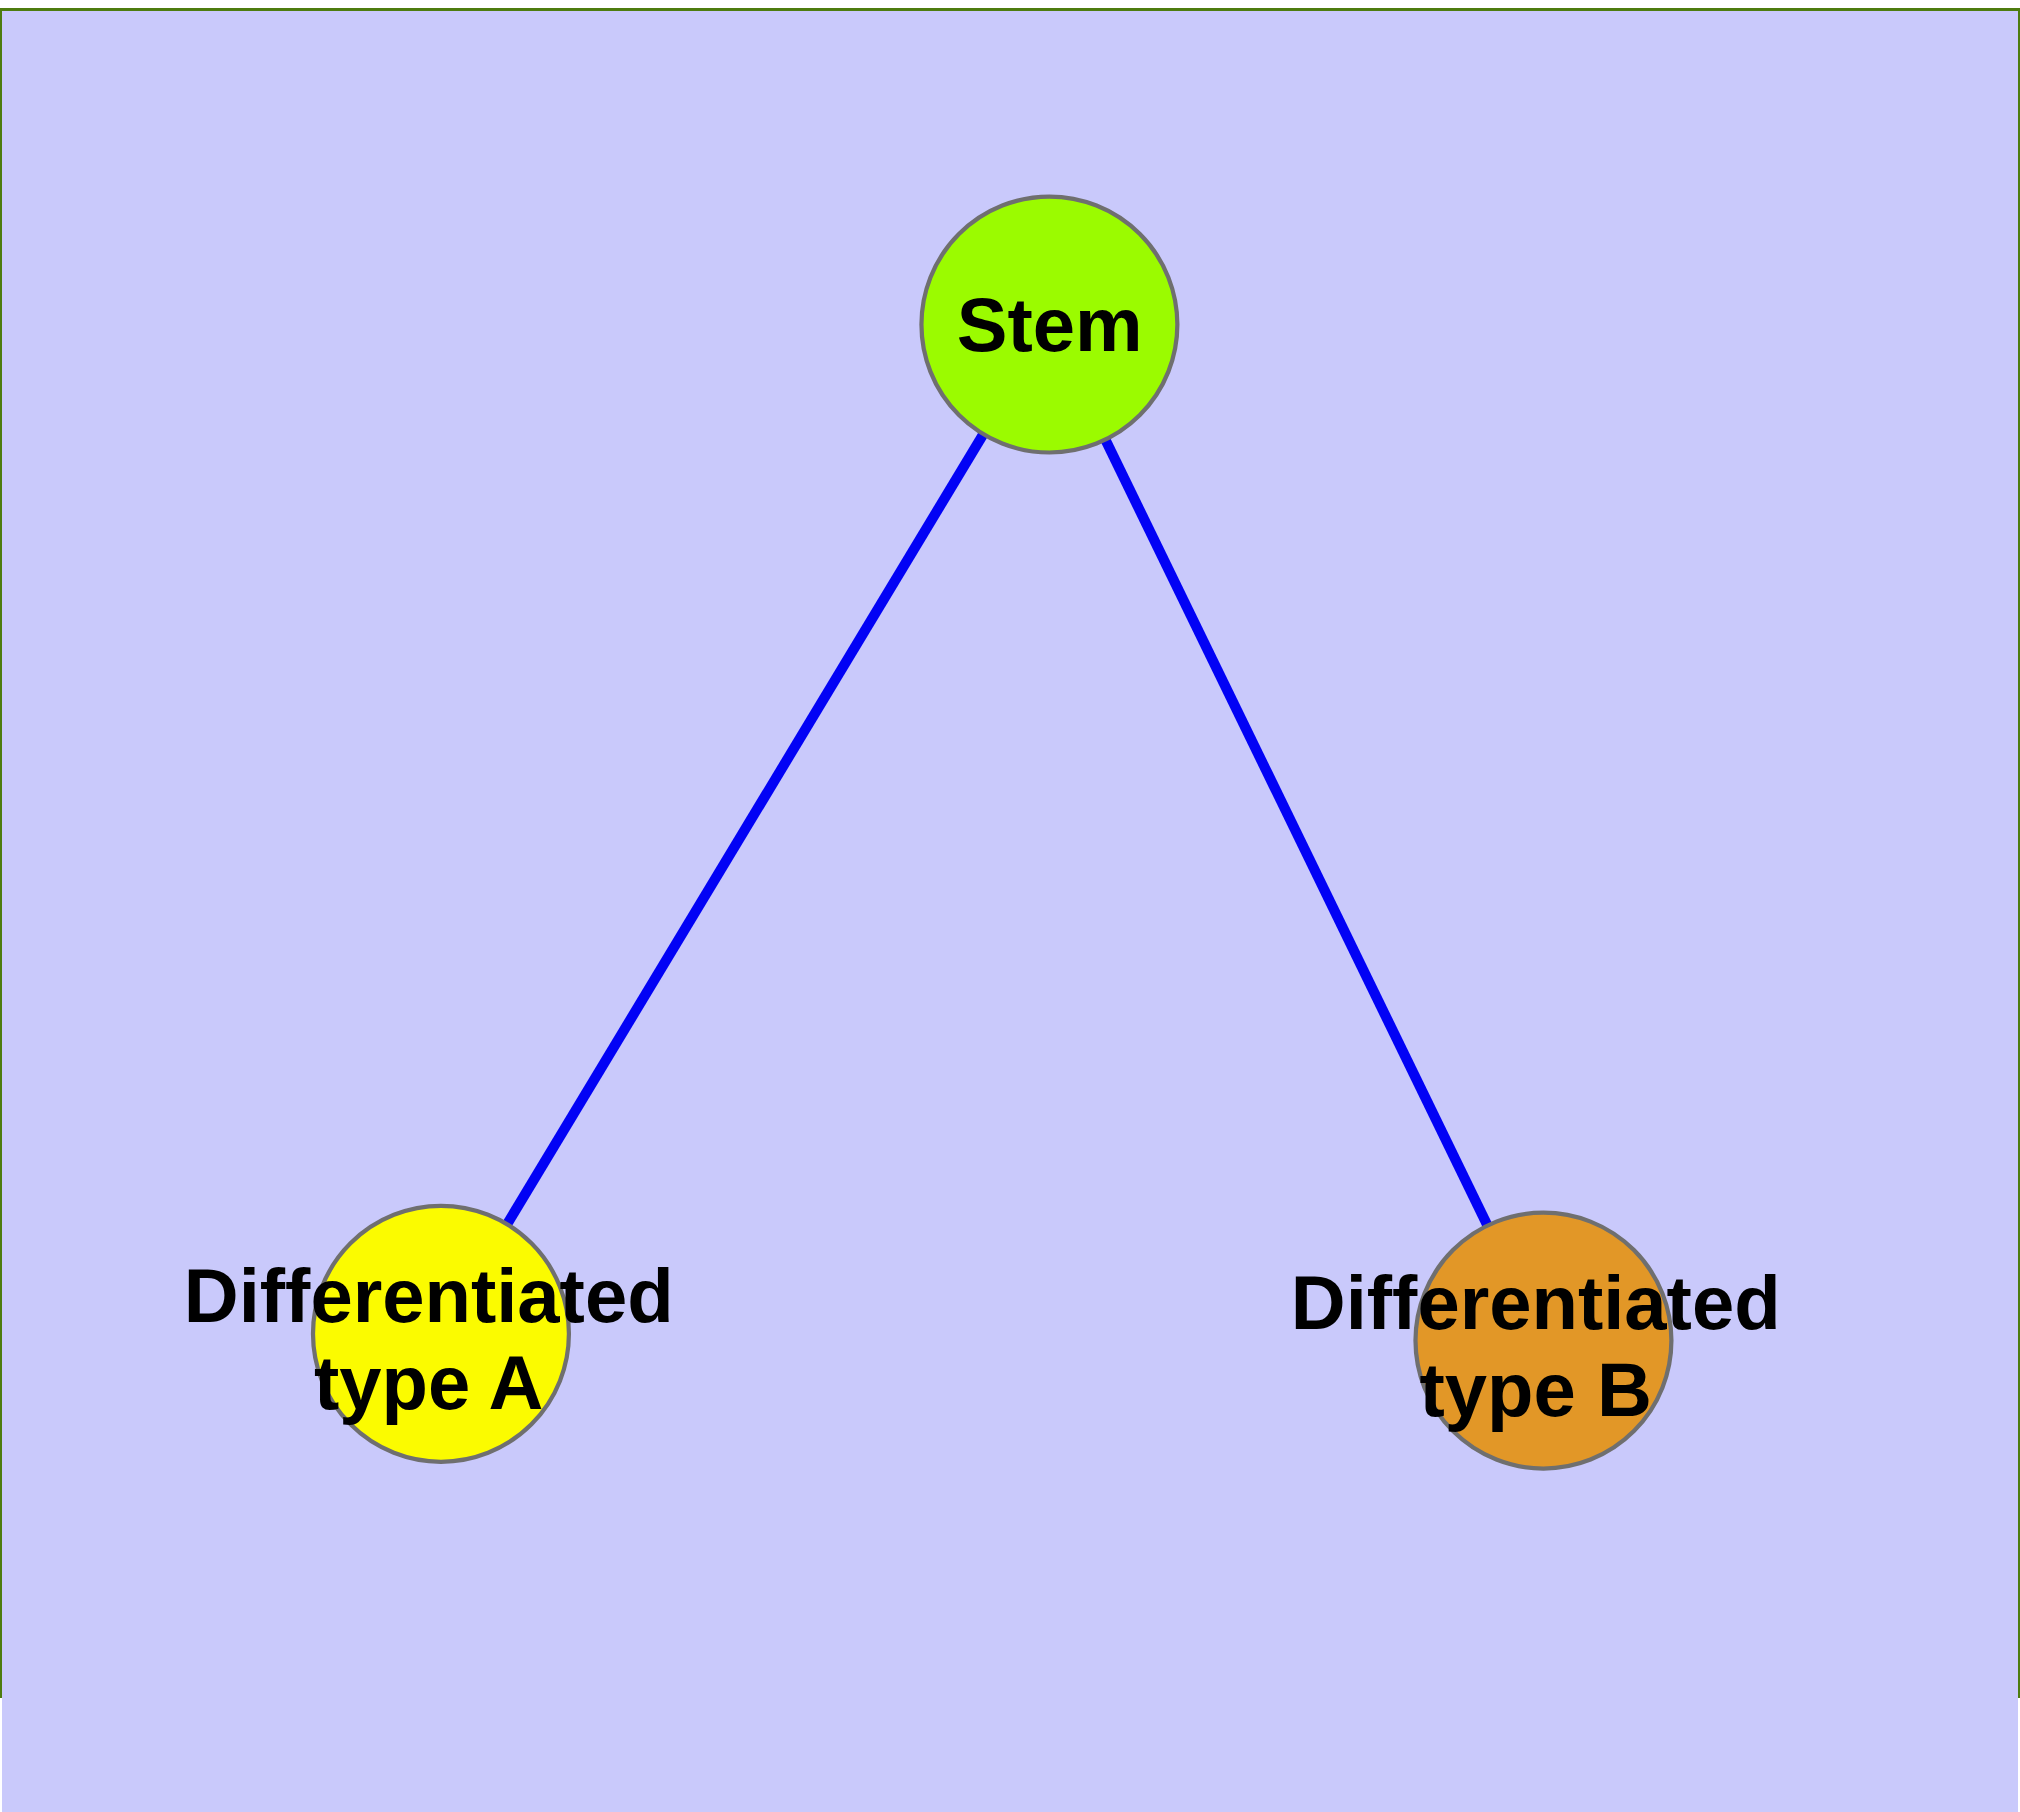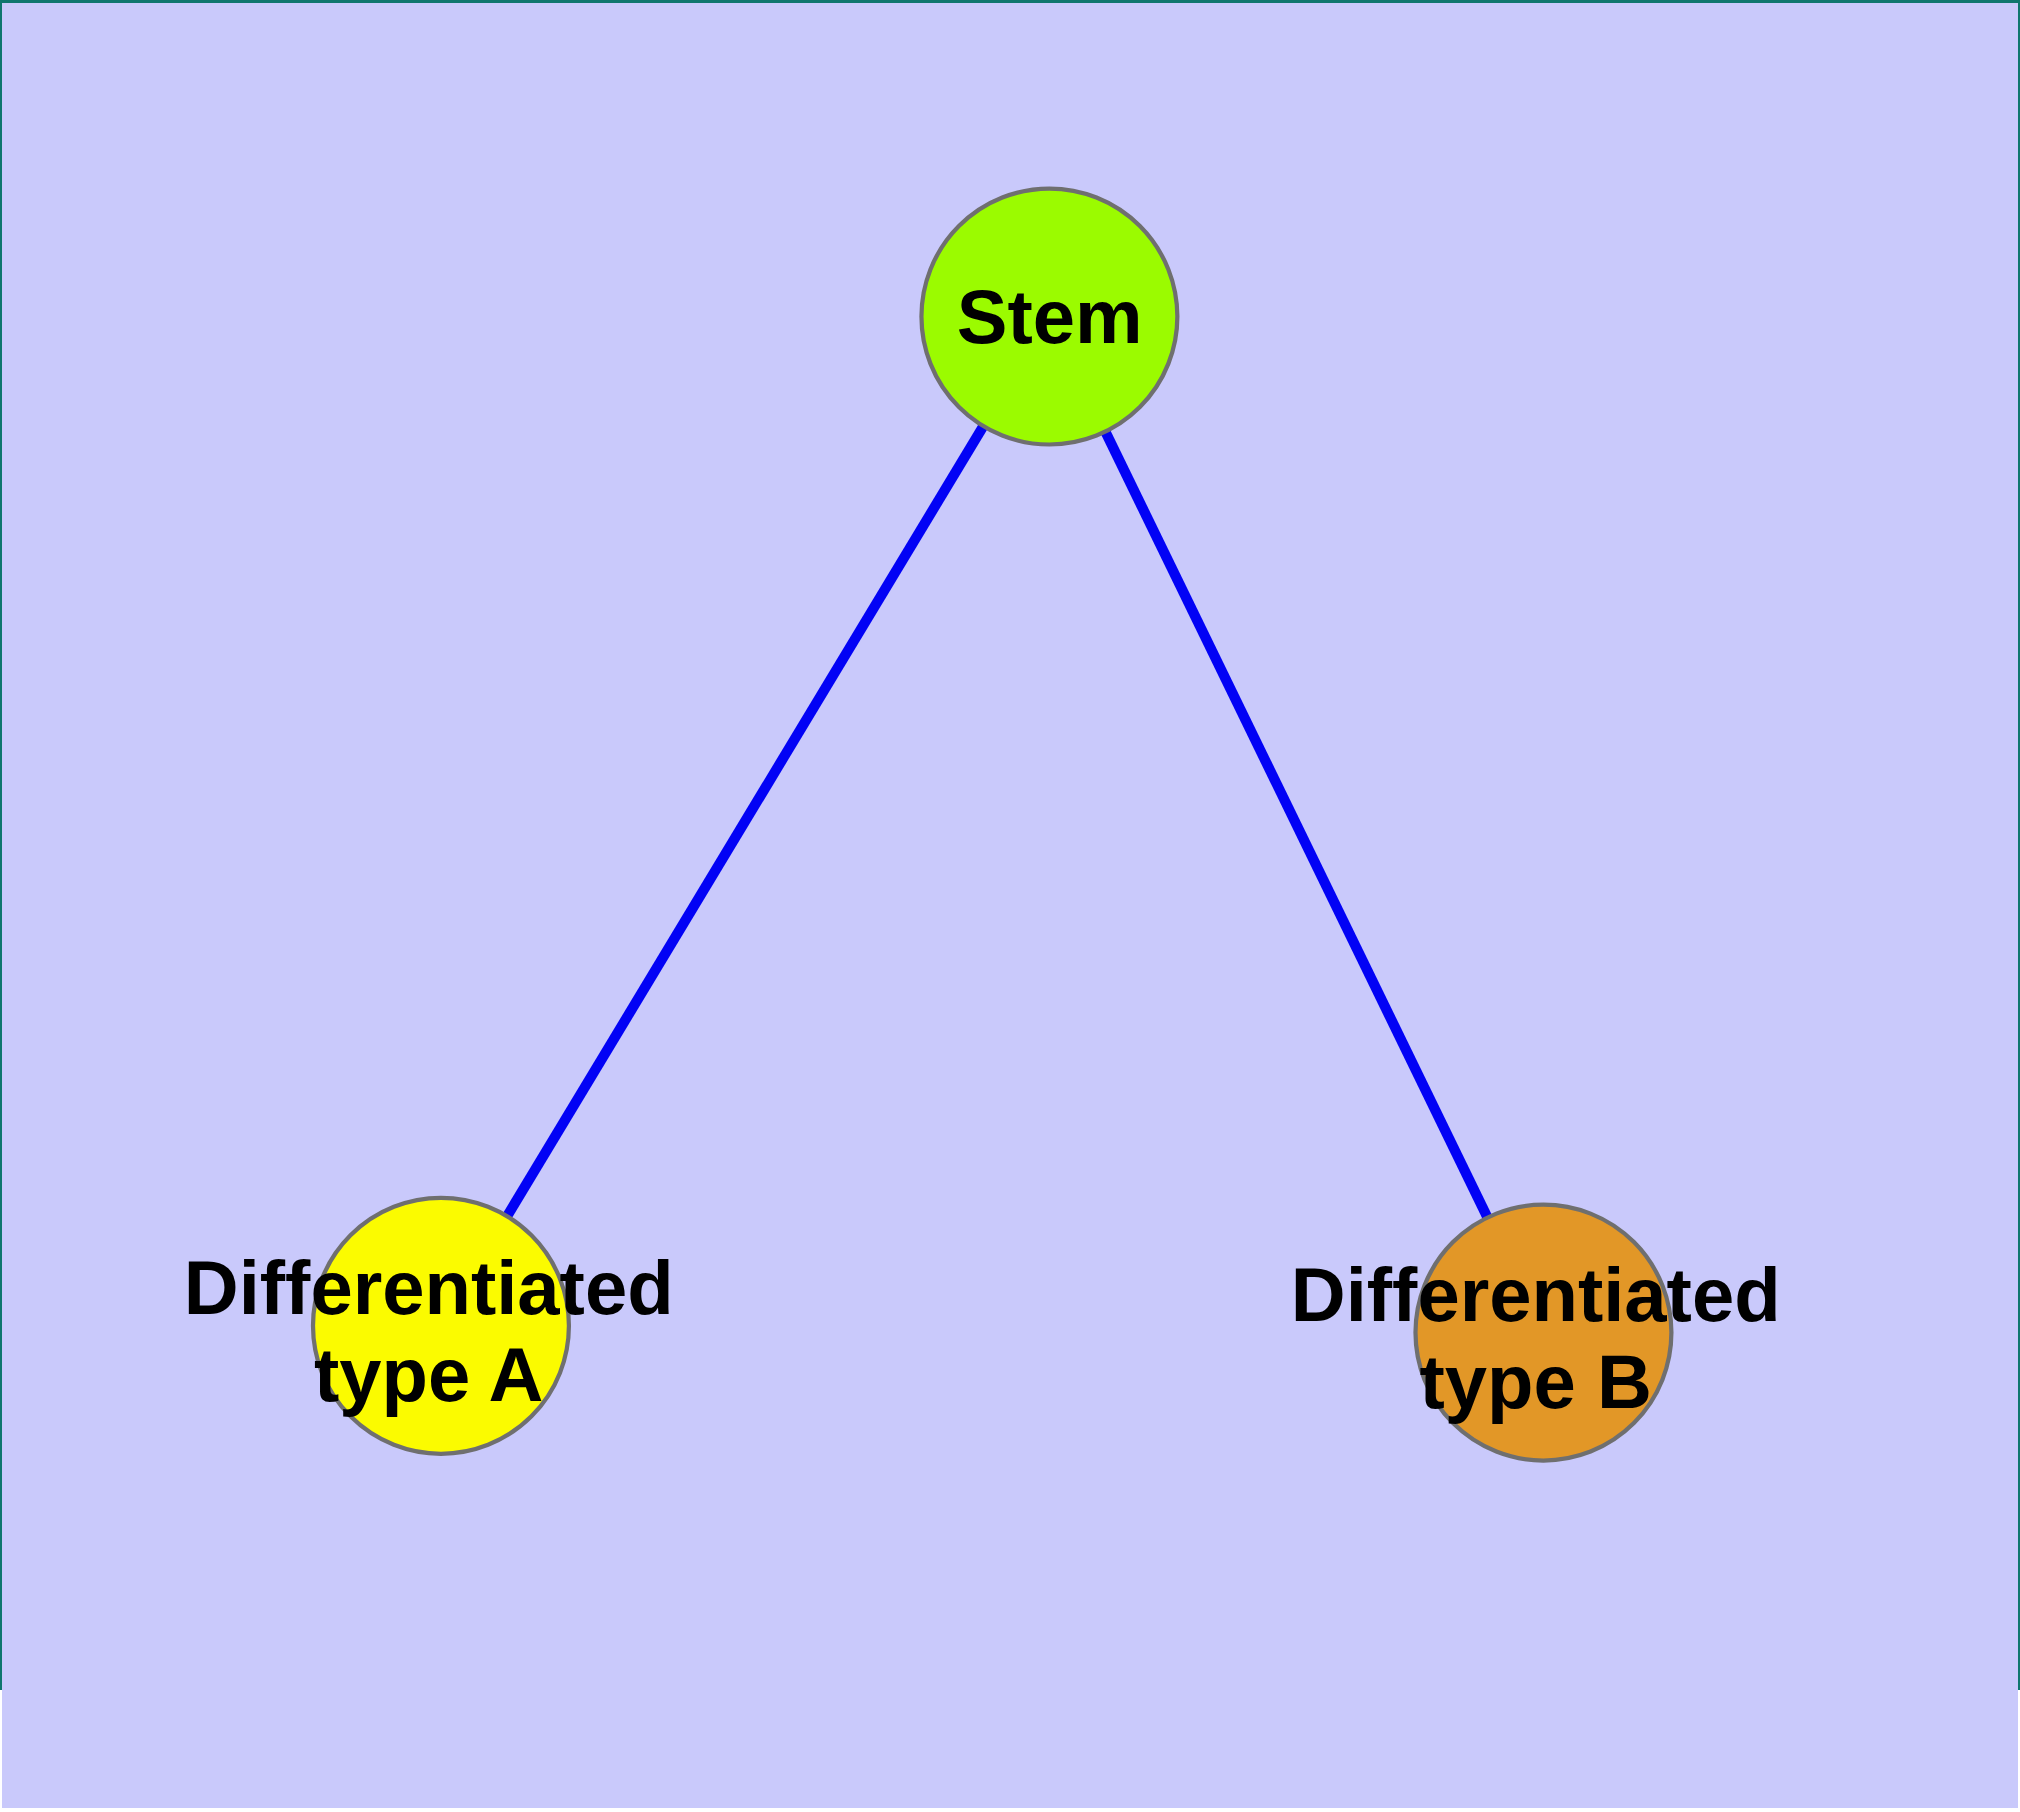--- a/index.html
+++ b/index.html
@@ -6,24 +6,24 @@
     margin: 0;
     padding: 0;
     width: 2021px;
     height: 1812px;
     background: #FFFFFF;
     overflow: hidden;
     font-family: "Liberation Sans", sans-serif;
   }
   .frame {
     position: absolute;
-    left: 0; top: 0;
+    left: 0; top: 8px;
     width: 2021px;
     height: 1690px;
-    background: #0f766e;
+    background: #4d7c0f;
   }
   .canvas {
     position: absolute;
     left: 1.7px;
     top: 2.5px;
     width: 2016px;
     height: 1805px;
     background: #C9C9FB;
   }
   svg.graph {

